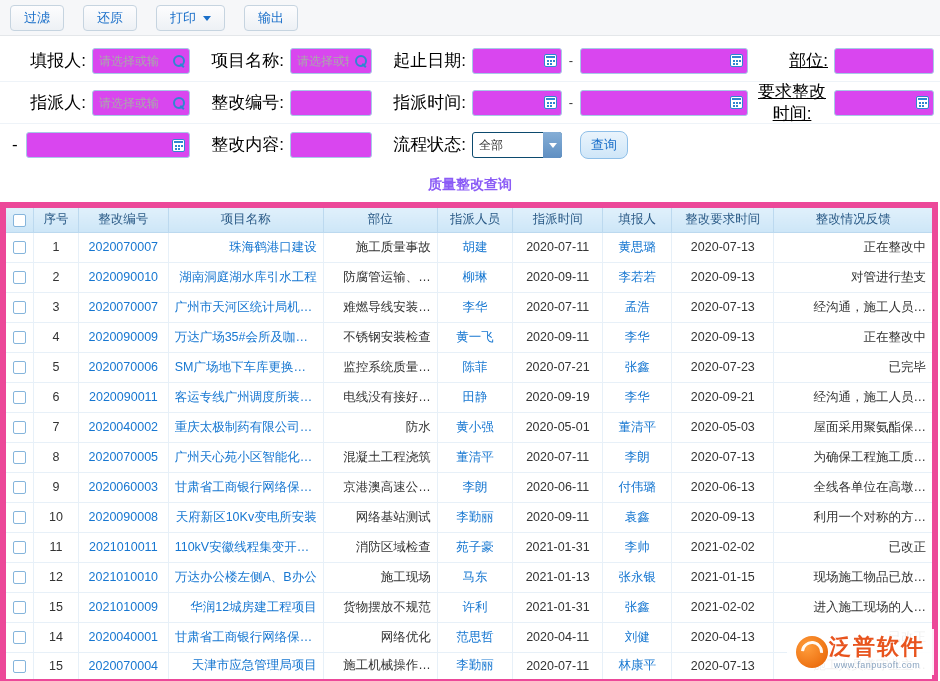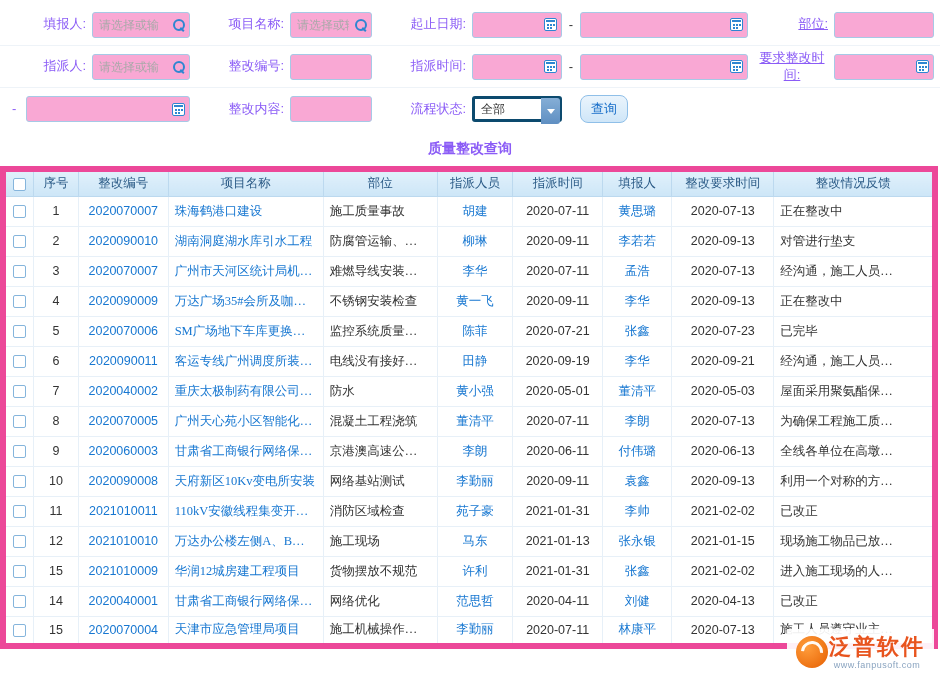--- a/index.html
+++ b/index.html
@@ -22,36 +22,36 @@
   }
   .caret {
     display:inline-block; width:0; height:0; margin-left:7px;
     border:4px solid transparent; border-top:5px solid #1a6fc9; position:relative; top:3px;
   }
 
   
   .filters { padding-top:4px; }
   .f-row { display:flex; align-items:center; height:42px; padding:0 6px 0 12px; }
   .f-row.sep { border-bottom:1px solid #eef3f8; }
-  .fl { flex:none; text-align:right; padding-right:6px; font-size:13px; color:#8b5cf6; line-height:1.25; }
+  .fl { flex:none; text-align:right; padding-right:6px; font-size:17px; color:#000000; line-height:1.25; }
   .l1 { width:80px; } .i1 { width:98px; }
   .l2 { width:100px; } .i2 { width:82px; }
   .l3 { width:100px; } .i3 { width:90px; }
   .dash { flex:none; width:18px; text-align:center; font-size:13px; color:#333; }
   .i3b { width:168px; }
   .l4 { width:78px; margin-left:auto;text-decoration:underline; }
   .l4.wrap { text-align:center; padding-left:8px; width:86px; }
   .i4 { width:100px; }
   .l1dash { width:14px; text-align:left; padding-right:0; }
   .i1wide { width:164px; }
 
   .fi { position:relative; display:inline-flex; align-items:center; flex:none; }
   .fi input {
     width:100%; height:26px; border:1px solid #a6c9e6; border-radius:3px;
-    padding:0 6px; font-size:12px; color:#333; outline:none; font-family:inherit; background:#f9a8d4;
+    padding:0 6px; font-size:12px; color:#333; outline:none; font-family:inherit; background:#d946ef;
   }
   .fi.has-icon input { padding-right:22px; }
   .fi input::placeholder { color:#a9a9a9; }
   .fi .icon-search, .fi .icon-cal { position:absolute; right:5px; }
 
   .icon-search { width:13px; height:13px; display:inline-block; position:relative; cursor:pointer; }
   .icon-search::before {
     content:''; position:absolute; left:1px; top:1px; width:8px; height:8px;
     border:2px solid #2e86d1; border-radius:50%;
   }
@@ -63,21 +63,21 @@
     width:13px; height:13px; display:inline-block; border:1px solid #2e86d1;
     border-radius:2px; background:#fff; cursor:pointer;
   }
   .icon-cal::before { content:''; display:block; margin:1px auto 0; width:9px; height:2px; background:#2e86d1; }
   .icon-cal::after {
     content:''; display:block; margin:2px 0 0 2px; width:2px; height:2px; background:#2e86d1;
     box-shadow:3px 0 0 #2e86d1, 6px 0 0 #2e86d1, 0 3px 0 #2e86d1, 3px 3px 0 #2e86d1;
   }
 
   .sel {
-    position:relative; width:90px; height:26px; border:3px solid #0c4a6e; border-radius:3px;
+    position:relative; width:90px; height:26px; border:1px solid #0c4a6e; border-radius:3px;
     background:#fff; display:flex; align-items:center; padding-left:6px;
     font-size:12px; color:#333; cursor:pointer; flex:none;
   }
   .sel-arrow {
     position:absolute; top:-1px; right:-1px; width:19px; height:26px;
     background:linear-gradient(#85aed6,#5f8fc2); border-radius:0 3px 3px 0;
     display:flex; align-items:center; justify-content:center;
   }
   .sel-arrow::after { content:''; width:0; height:0; border:4px solid transparent; border-top:5px solid #fff; margin-top:5px; }
 
@@ -95,21 +95,21 @@
   th {
     height:27px; background:linear-gradient(#e0f0fb,#cde6f7); color:#2a5a86;
     font-weight:400; border:1px solid #bcd9ef; padding:0 6px;
     white-space:nowrap; overflow:hidden; text-align:center; cursor:pointer;
   }
   td {
     height:30px; border:1px solid #e7f0f8; padding:0 6px; color:#333;
     white-space:nowrap; overflow:hidden; text-overflow:ellipsis;
   }
   td.al-center { text-align:center; }
-  td.al-left { text-align:left;font-family:Liberation Serif, serif; }
+  td.al-left { text-align:right; }
   td.link { color:#1777d1; cursor:pointer; }
   .col-cb { width:30px; text-align:center; padding:0; }
   .cb {
     display:inline-block; width:13px; height:13px; border:1px solid #85b5dc;
     border-radius:2px; background:#fff; vertical-align:middle; cursor:pointer;
   }
 
   
   .watermark {
     position:absolute; right:6px; bottom:6px; display:flex; align-items:center; gap:1px;
@@ -126,20 +126,29 @@
   }
   .wm-text { display:flex; flex-direction:column; align-items:center; line-height:1.15; }
   .wm-brand { font-size:22px; font-weight:bold; color:#e8541e; letter-spacing:2px; }
   .wm-url { font-size:9px; color:#8aa4c0; letter-spacing:0.5px; }
 </style>
 </head>
 <body>
 
 <div class="page">
 
+  <div class="toolbar">
+    <button class="tbtn">过滤</button>
+    <button class="tbtn">还原</button>
+    <button class="tbtn">
+        <span>打印</span>
+        <span class="caret"></span>
+      </button>
+    <button class="tbtn">输出</button>
+  </div>
 
   <div class="filters">
 
     <div class="f-row sep">
       <span class="fl l1">填报人:</span>
       <span class="fi i1 has-icon">
         <input type="text" placeholder="请选择或输" style="">
         <span class="icon-search"></span>
       </span>
       <span class="fl l2">项目名称:</span>

